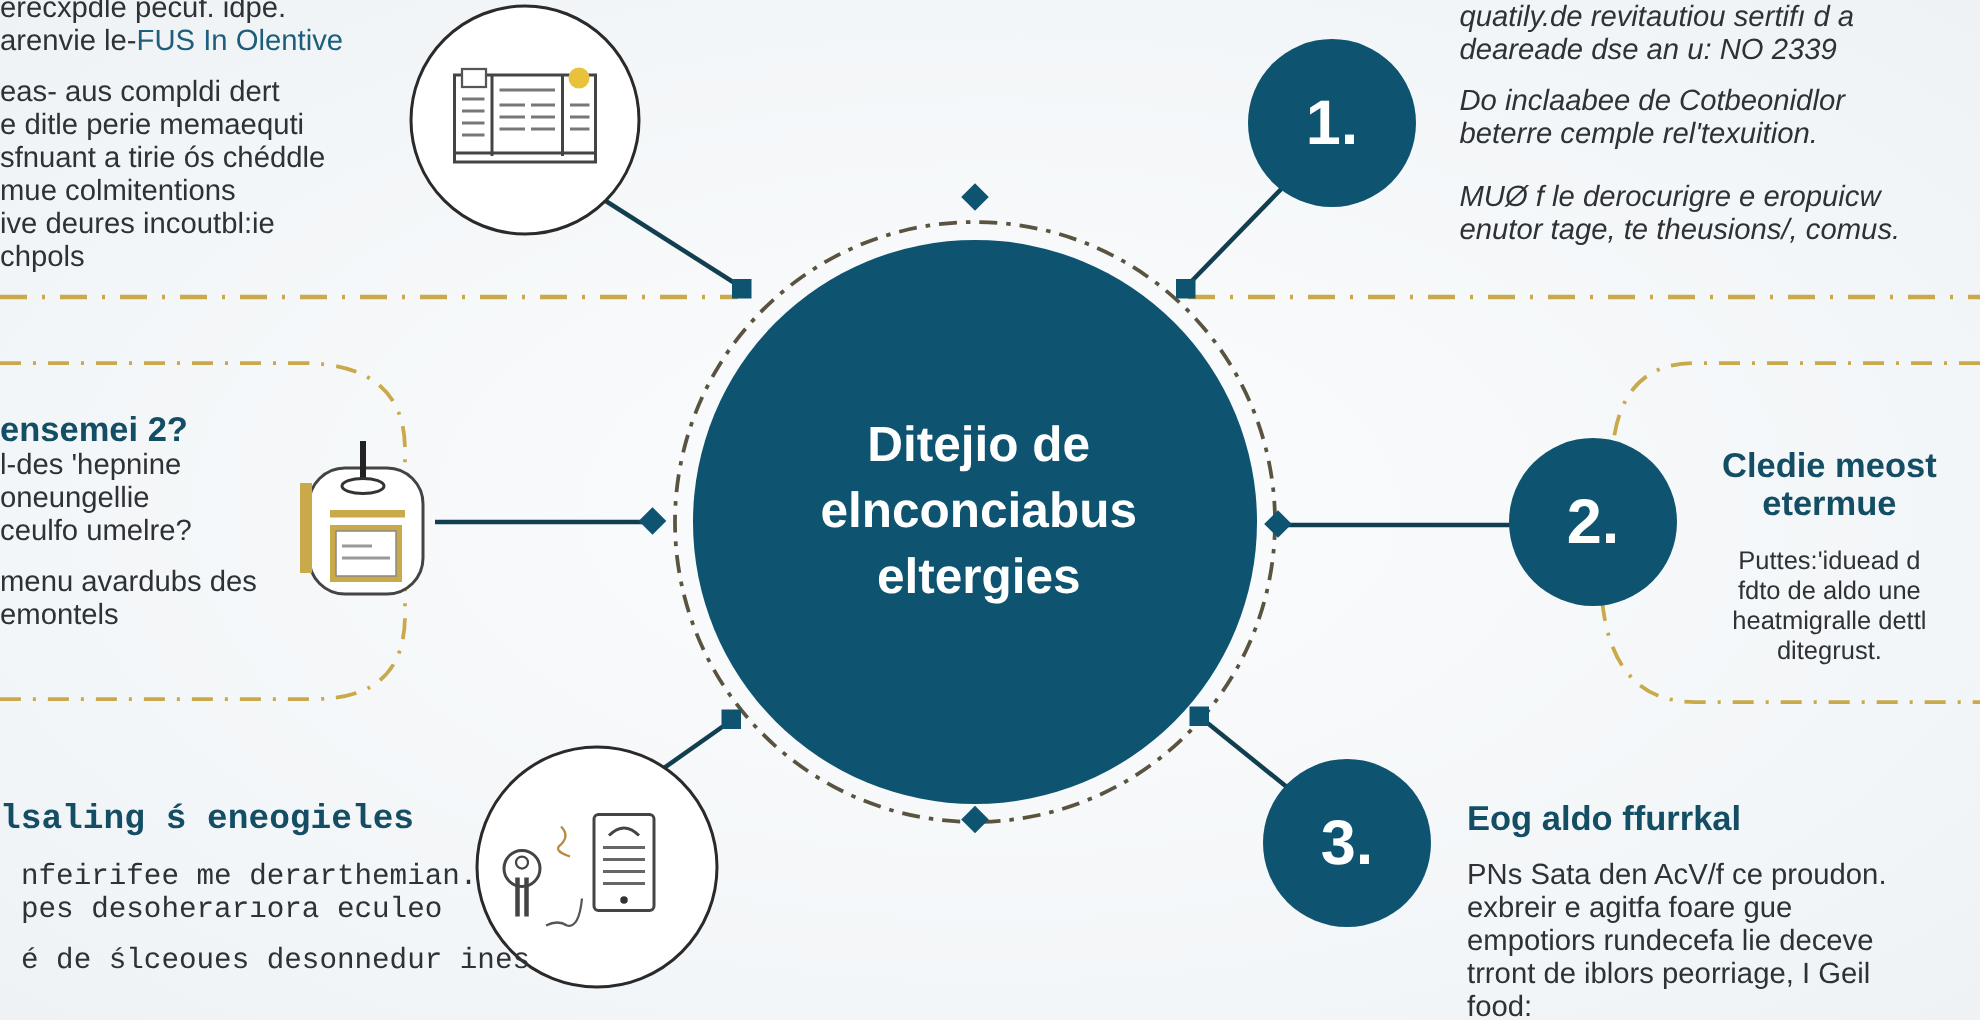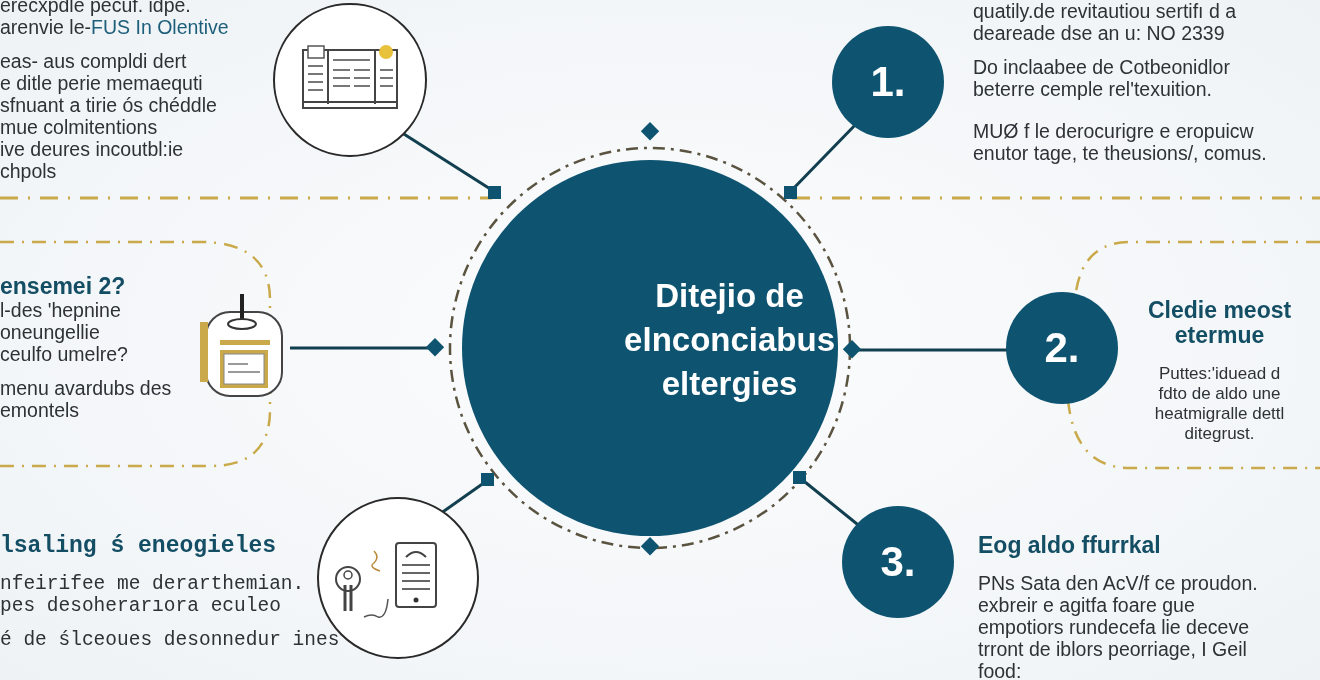--- a/index.html
+++ b/index.html
@@ -11,21 +11,21 @@
   }
   .abs { position:absolute; }
   svg.lines { position:absolute; left:0; top:0; width:1320px; height:680px; }
   .text-block { position:absolute; font-size:19.5px; line-height:22px; color:#2e3236; white-space:nowrap; }
   .text-block p { margin:0; }
   .gap { height:12px; }
   .accent { color:#1d5f7a; }
   .heading { font-weight:bold; color:#144e64; font-size:23px; line-height:25px; white-space:nowrap; }
   .center-title {
     position:absolute; left:470px; top:150px; width:365px; height:380px;
-    display:flex; align-items:center; justify-content:flex-end; text-align:center;
+    display:flex; align-items:center; justify-content:center; text-align:center;
     color:#ffffff; font-weight:bold; font-size:33px; line-height:44px;
   }
   .num {
     position:absolute; display:flex; align-items:center; justify-content:center;
     color:#fff; font-weight:bold; font-size:42px; width:100px; height:100px;
   }
 </style>
 </head>
 <body>
 
@@ -154,29 +154,29 @@
     <p>oneungellie</p>
     <p>ceulfo umelre?</p>
     <div class="gap"></div>
     <p>menu avardubs des</p>
     <p>emontels</p>
   </div>
 </div>
 
 <div class="abs" style="left:0px;top:534px;font-family:Liberation Mono, monospace;">
   <div class="heading">lsaling ś eneogieles</div>
-  <div class="text-block" style="position:relative;margin-top:14px;">
+  <div class="text-block" style="position:relative;margin-top:14px;margin-left:14px;">
     <p>nfeirifee me derarthemian.</p>
     <p>pes desoherarıora eculeo</p>
     <div class="gap"></div>
     <p>é de ślceoues desonnedur ines</p>
   </div>
 </div>
 
-<div class="text-block" style="left:973px;top:0px;">
+<div class="text-block" style="left:973px;top:0px;font-style:italic;">
   <p>quatily.de revitautiou sertifı d a</p>
   <p>deareade dse an u: NO 2339</p>
   <div class="gap"></div>
   <p>Do inclaabee de Cotbeonidlor</p>
   <p>beterre cemple rel'texuition.</p>
   <div class="gap" style="height:20px"></div>
   <p>MUØ f le derocurigre e eropuicw</p>
   <p>enutor tage, te theusions/, comus.</p>
 </div>
 

